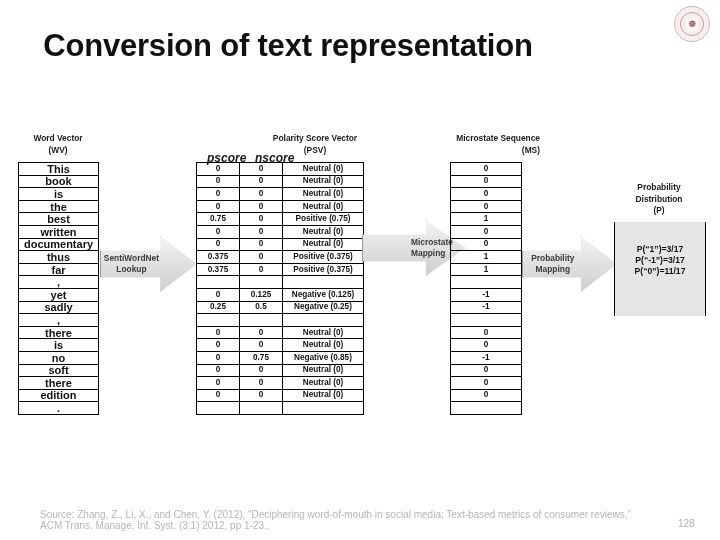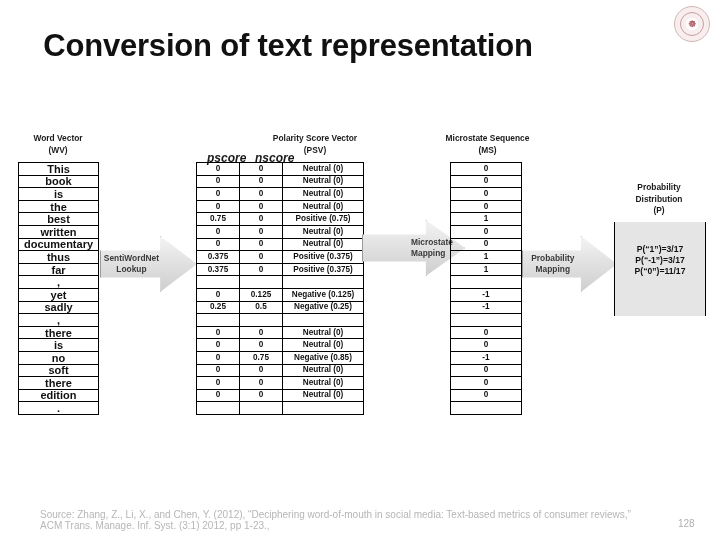--- a/index.html
+++ b/index.html
@@ -98,21 +98,21 @@
   #wv-head  { left: 8px;  top: 133px; width: 100px; }
 
   
   #psv-table { left: 196px; top: 162px; width: 167px; }
   #psv-head  { left: 255px; top: 133px; width: 120px; }
   #psv-sub-p { left: 207px; top: 151px; }
   #psv-sub-n { left: 255px; top: 151px; }
 
   
   #ms-table { left: 450px; top: 162px; width: 72px; }
-  #ms-head  { left: 435px; top: 133px; width: 105px; }
+  #ms-head  { left: 435px; top: 133px; width: 105px; text-align: right; }
 
   
   #pd-head {
     left: 612px; top: 182px; width: 94px;
   }
   #pd-box {
     position: absolute;
     left: 614px; top: 222px;
     width: 92px; height: 94px;
     border-left: 1.4px solid #000;

